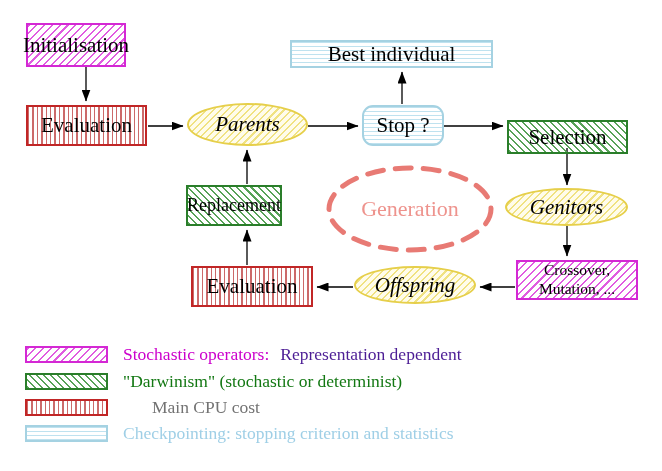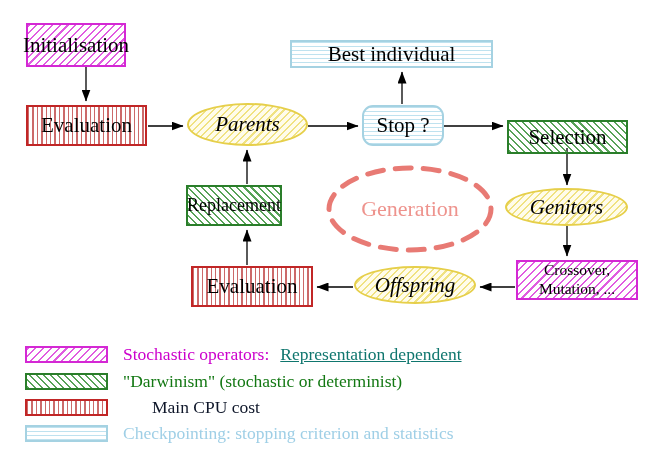--- a/index.html
+++ b/index.html
@@ -47,23 +47,23 @@
   }
   
   .legend-row{
     position:absolute;left:25px;height:17px;display:flex;align-items:center;z-index:2;
     font-family:"Liberation Serif","DejaVu Serif",serif;
   }
   .swatch{display:inline-block;width:83px;height:17px;box-sizing:border-box;flex:0 0 83px;}
   .legend-text{margin-left:15px;font-size:17.5px;white-space:pre;}
   .legend-text.suffix{margin-left:11px;}
   .magenta-text{color:#cc00cc;}
-  .gold-text{color:#0f766e;text-decoration:underline;}
+  .gold-text{color:#4c1d95;}
   .green-text{color:#137813;}
-  .red-text{color:#0f172a;margin-left:44px;}
+  .red-text{color:#737373;margin-left:44px;}
   .blue-text{color:#9fcfe6;}
 </style>
 </head>
 <body>
 
 <div id="stage">
 
   <svg class="arrows" width="662" height="471" viewBox="0 0 662 471">
     <defs>
       <marker id="ah" markerWidth="13" markerHeight="9" refX="11.5" refY="4.5" orient="auto" markerUnits="userSpaceOnUse">

